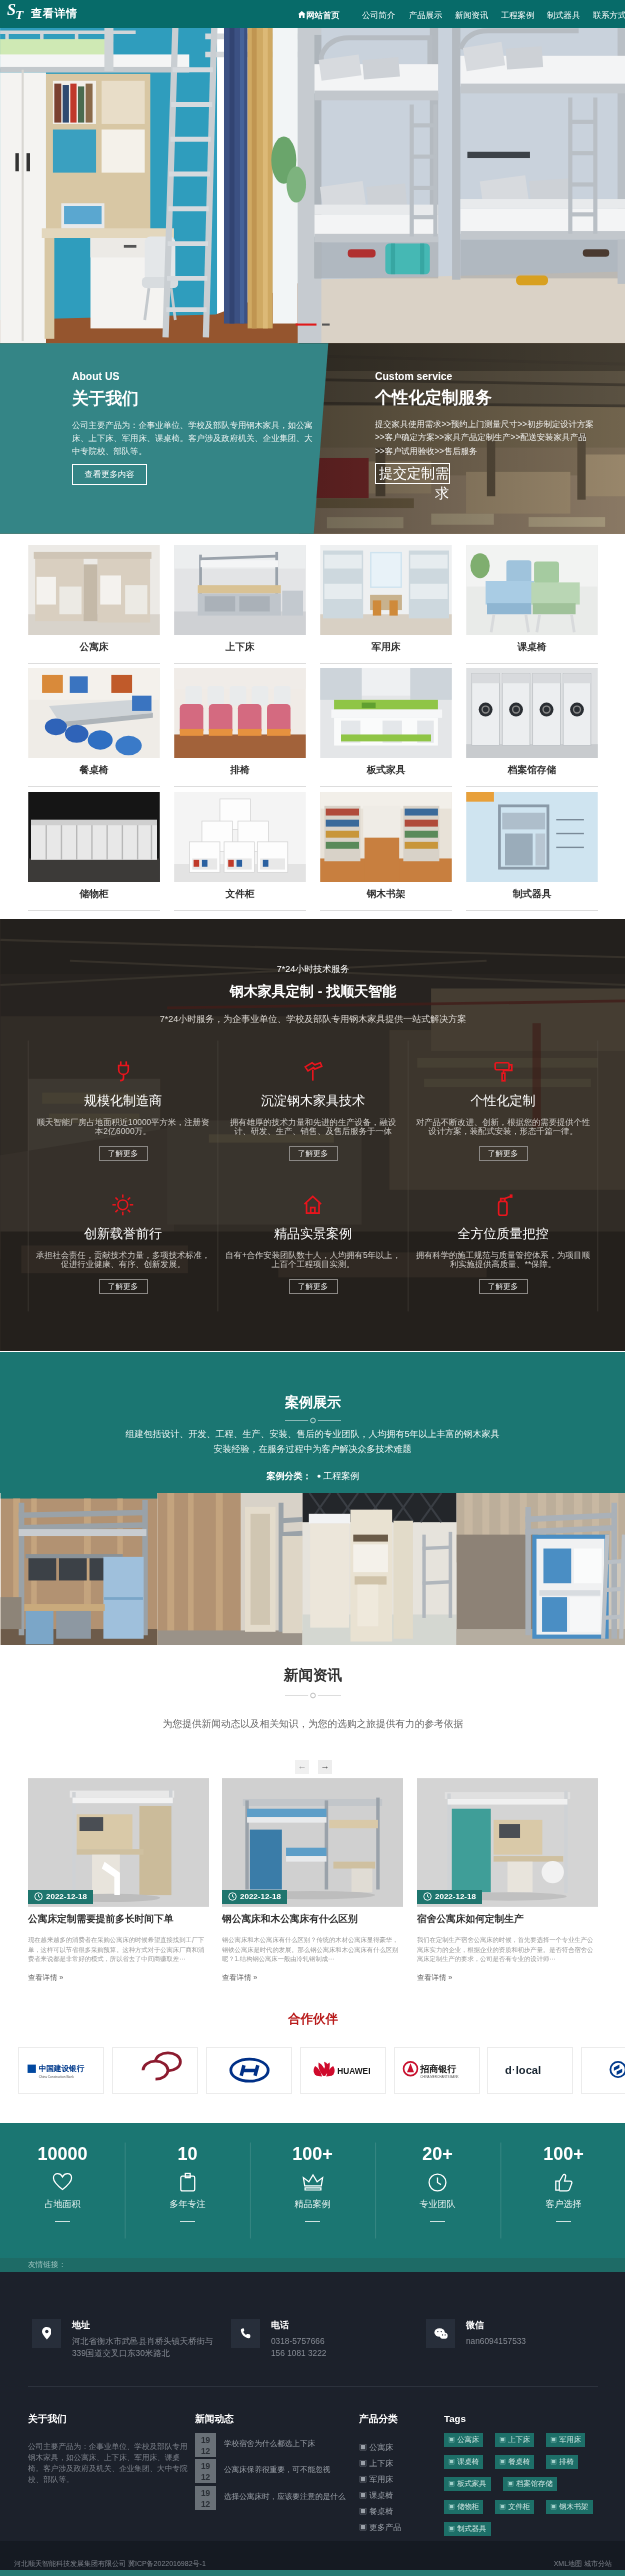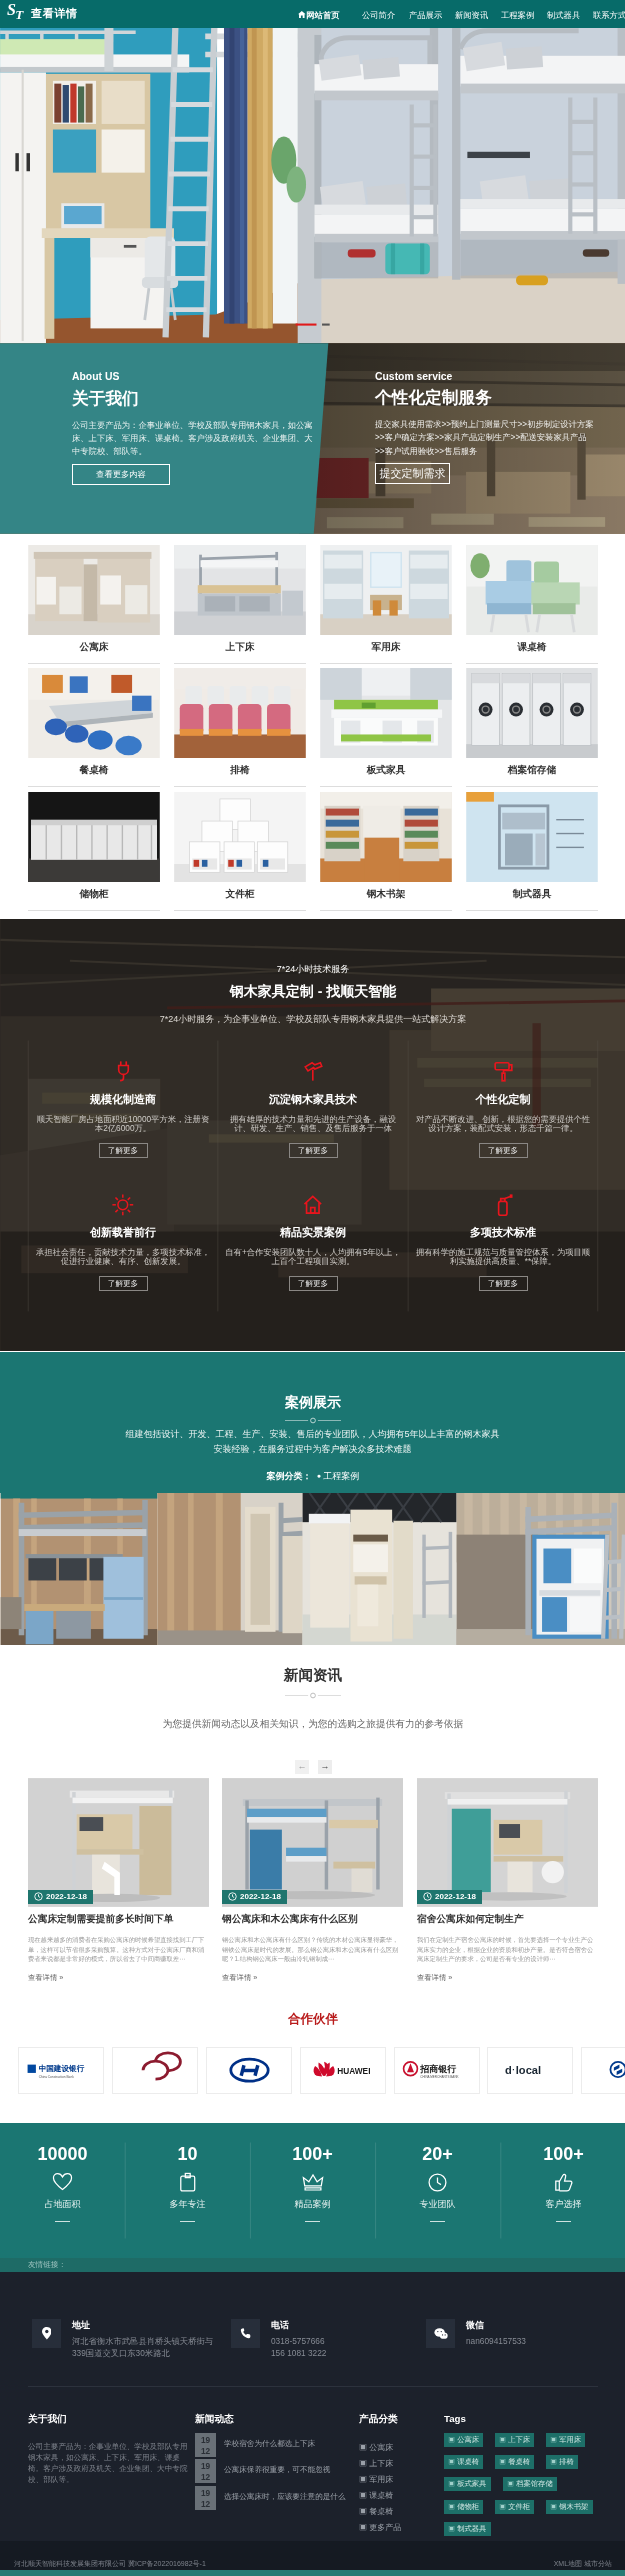--- a/index.html
+++ b/index.html
@@ -220,28 +220,28 @@
   <rect x="430" y="0" width="470" height="274" fill="url(#ovl)"></rect>
 
   <polygon points="0,0 472,0 451,274 0,274" fill="#348586"></polygon>
 </svg>
 </div>
 
 <div class="abs" style="left:72px;top:371px;width:249px;color:#fff">
   <div style="font-size:10.4px;font-weight:bold">About US</div>
   <div style="font-size:16.7px;font-weight:bold;margin-top:4.9px">关于我们</div>
   <div style="font-size:8.3px;line-height:13.2px;margin-top:9px;color:#e8f1f0;width:245px">公司主要产品为：企事业单位、学校及部队专用钢木家具，如公寓床、上下床、军用床、课桌椅。客户涉及政府机关、企业集团、大中专院校、部队等。</div>
-  <div style="margin-top:5.6px;border:0.7px solid #fff;width:98px;height:21px;line-height:19.5px;text-align:center;font-size:8.3px">查看更多内容</div>
+  <div style="margin-top:5.6px;border:0.7px solid #fff;width:75px;height:21px;line-height:19.5px;text-align:center;font-size:8.3px">查看更多内容</div>
 </div>
 
 <div class="abs" style="left:375px;top:371px;width:250px;color:#fff">
   <div style="font-size:10.4px;font-weight:bold">Custom service</div>
   <div style="font-size:16.7px;font-weight:bold;margin-top:4.2px">个性化定制服务</div>
   <div style="font-size:8.3px;line-height:13.2px;margin-top:9px;color:#f0f0ee;width:245px">提交家具使用需求&gt;&gt;预约上门测量尺寸&gt;&gt;初步制定设计方案<br>&gt;&gt;客户确定方案&gt;&gt;家具产品定制生产&gt;&gt;配送安装家具产品<br>&gt;&gt;客户试用验收&gt;&gt;售后服务</div>
-  <div style="margin-top:5.6px;border:0.7px solid #fff;width:75px;height:21px;line-height:19.5px;text-align:center;font-size:11px">提交定制需求</div>
+  <div style="margin-top:5.6px;border:0.7px solid #fff;width:75px;height:21px;line-height:19.5px;text-align:right;font-size:14px">提交定制需求</div>
 </div>
 
 <style>
 .pcard{position:absolute;width:132px}
 .pimg{width:132px;height:90px;overflow:hidden;position:relative}
 .plbl{text-align:center;font-size:9.7px;font-weight:bold;color:#333;margin-top:6.3px}
 .pdiv{border-bottom:0.7px solid #ddd;margin-top:8.3px}
 </style>
 
 <div class="pcard" style="left:28px;top:545px">
@@ -556,21 +556,21 @@
       <line x1="587" y1="175" x2="587" y2="565"></line>
       <line x1="860" y1="175" x2="860" y2="565"></line>
     </g>
   </svg>
   <div class="abs" style="left:0;top:44px;width:626px;text-align:center;color:#fff;font-size:9px">7*24小时技术服务</div>
   <div class="abs" style="left:0;top:64px;width:626px;text-align:center;color:#fff;font-size:14px;font-weight:bold">钢木家具定制 - 找顺天智能</div>
   <div class="abs" style="left:0;top:94px;width:626px;text-align:center;color:#ddd9d4;font-size:9px">7*24小时服务，为企事业单位、学校及部队专用钢木家具提供一站式解决方案</div>
 </div>
 <style>
 .feat{position:absolute;width:190px;text-align:center;color:#fff}
-.feat .ttl{font-size:11px;font-weight:bold}
+.feat .ttl{font-size:13px;font-weight:normal}
 .feat .txt{font-size:8.3px;color:#cfccc8;line-height:9px;margin-top:8.3px;padding:0 5.6px}
 .feat .btn{display:inline-block;border:0.7px solid #8a8784;color:#eee;font-size:7.6px;width:49px;height:15.3px;line-height:14px;margin-top:9.7px}
 .ficon{height:21px;margin-bottom:11px}
 </style>
 
 <div class="feat" style="left:28px;top:1060px">
   <div class="ficon"><svg width="21" height="22" viewBox="0 0 30 32">
           <g stroke="#e8151d" stroke-width="2.4" fill="none">
             <path d="M8 8 h14 v6 a7 7 0 0 1 -14 0 z"></path>
             <line x1="11" y1="8" x2="11" y2="2"></line>
@@ -642,21 +642,21 @@
 
 <div class="feat" style="left:408px;top:1193px">
   <div class="ficon"><svg width="21" height="25" viewBox="0 0 30 36">
           <g stroke="#e8151d" stroke-width="2.4" fill="none">
             <rect x="8" y="12" width="12" height="20" rx="3"></rect>
             <path d="M11 12 v-4 h6 v4"></path>
             <path d="M17 8 l8 -3"></path>
             <rect x="24" y="2" width="4" height="5" fill="#e8151d" stroke="none"></rect>
           </g>
         </svg></div>
-  <div class="ttl">多项技术标准</div>
+  <div class="ttl">全方位质量把控</div>
   <div class="txt">拥有科学的施工规范与质量管控体系，为项目顺利实施提供高质量、**保障。</div>
   <div class="btn">了解更多</div>
 </div>
 
 <div class="abs" style="left:0;top:1352px;width:626px;height:141px;background:#1b7672;color:#fff">
   <div class="abs" style="left:0;top:42px;width:626px;text-align:center;font-size:14px;font-weight:bold">案例展示</div>
 
   <div class="abs" style="left:285px;top:62px;width:56px;height:7px">
     <svg width="56" height="7" viewBox="0 0 80 10">
           <line x1="0" y1="5" x2="33" y2="5" stroke="#bcd6d4" stroke-width="1"></line>

